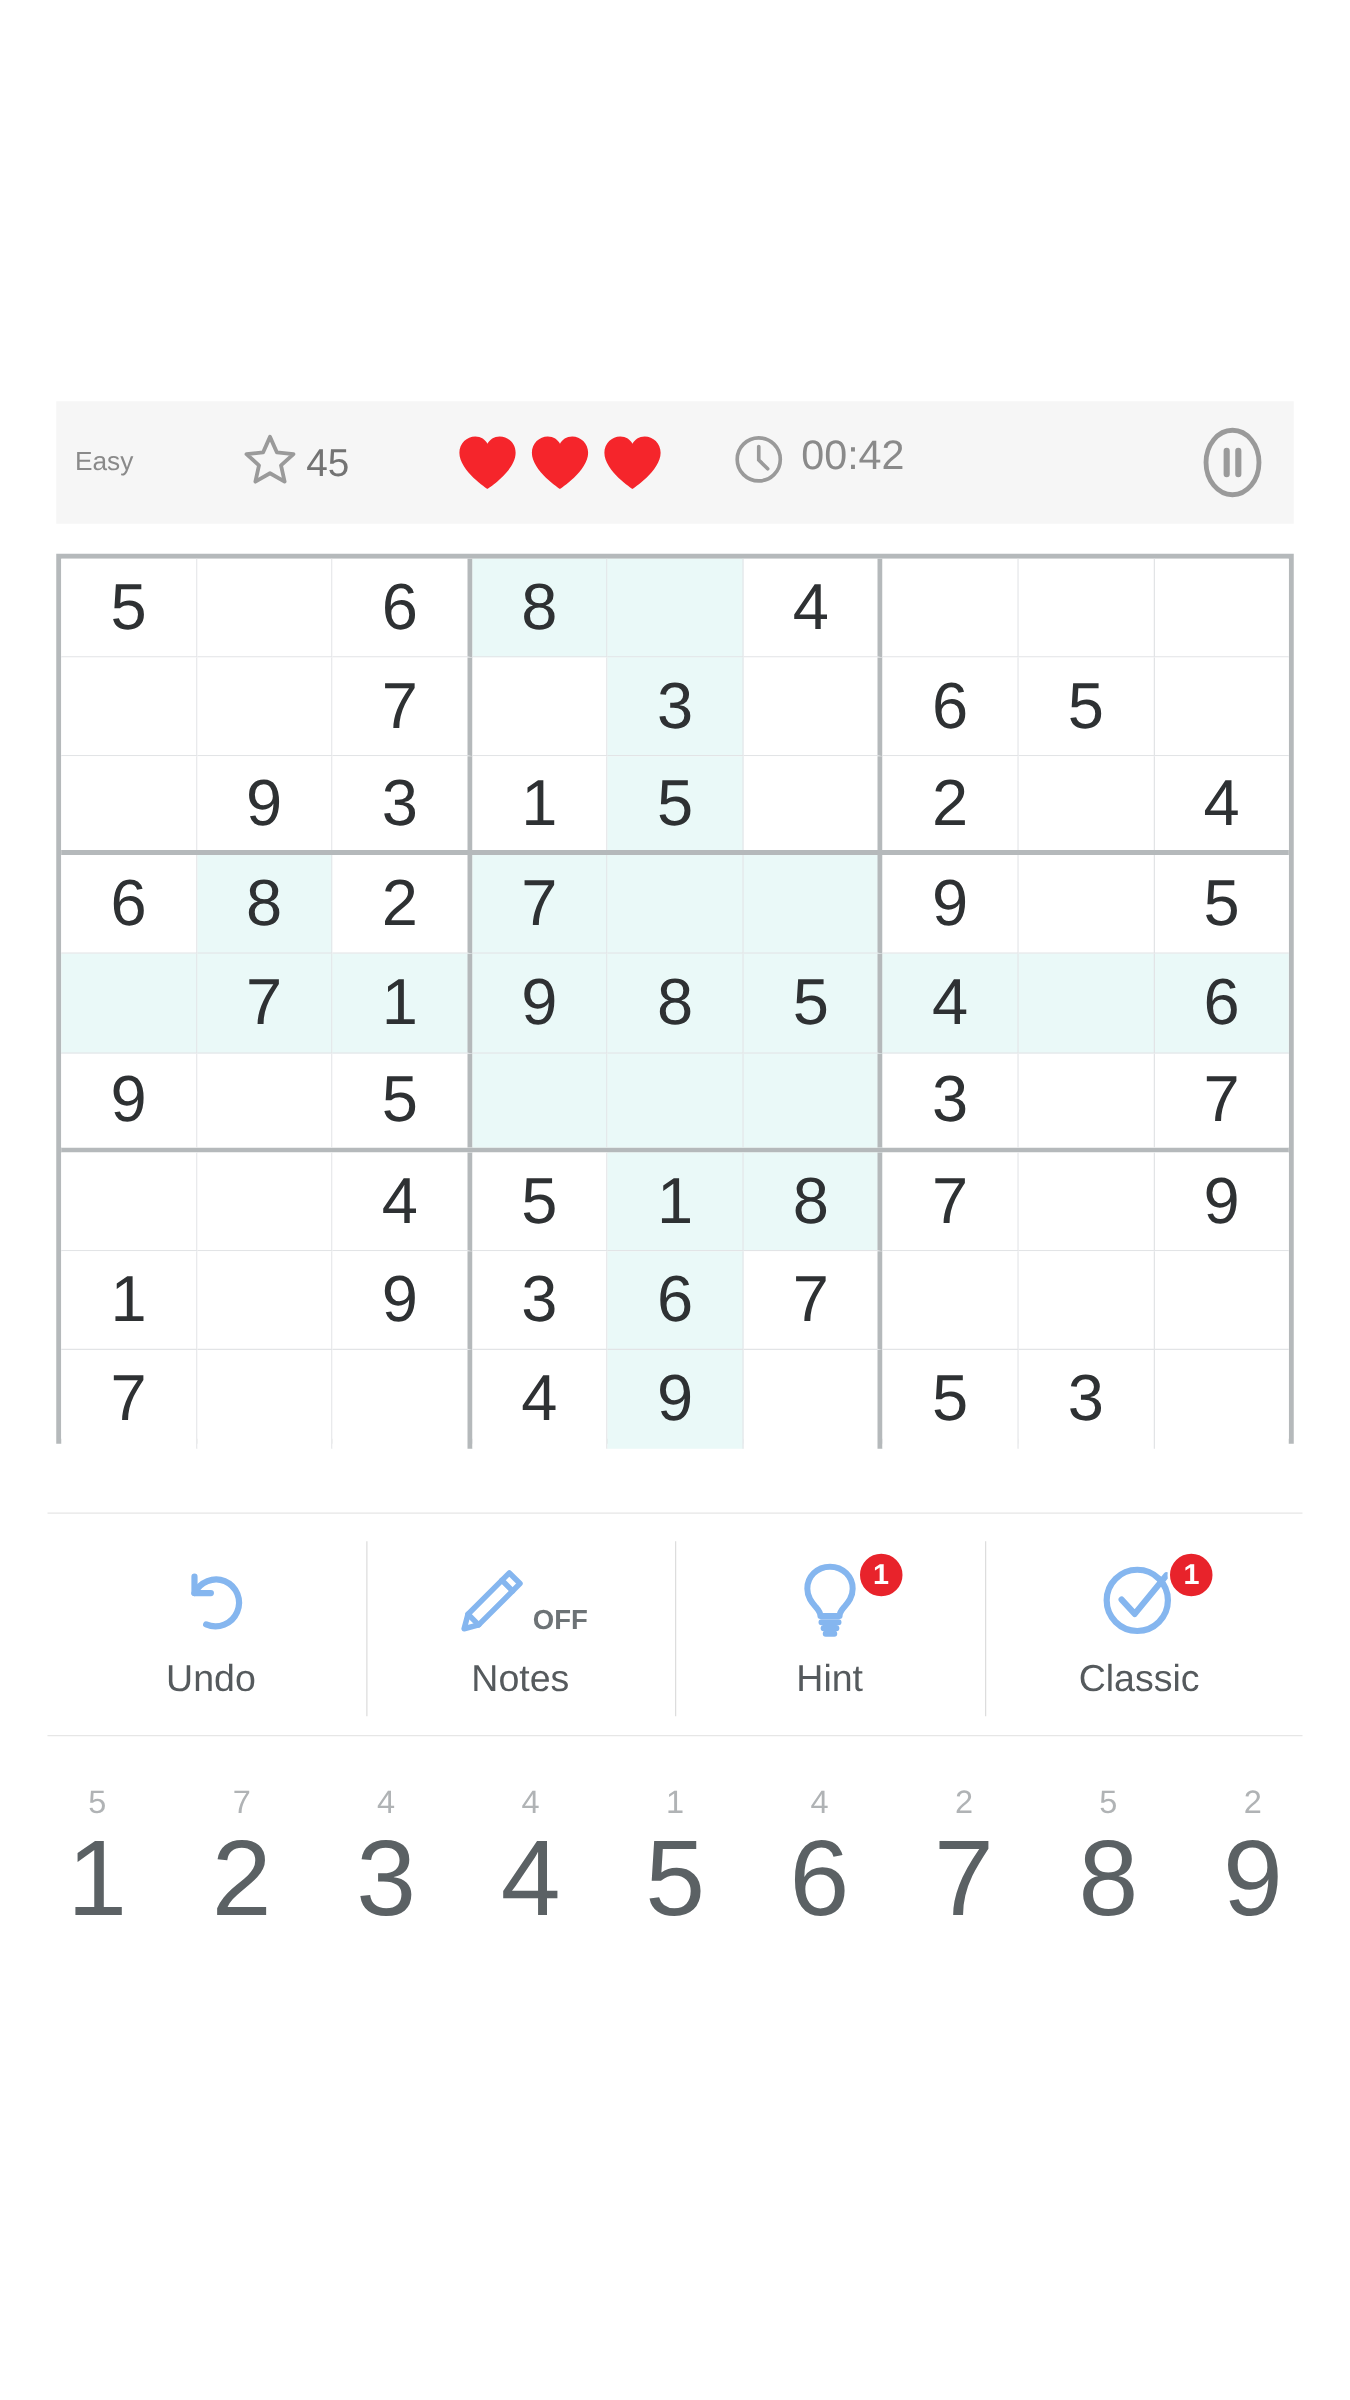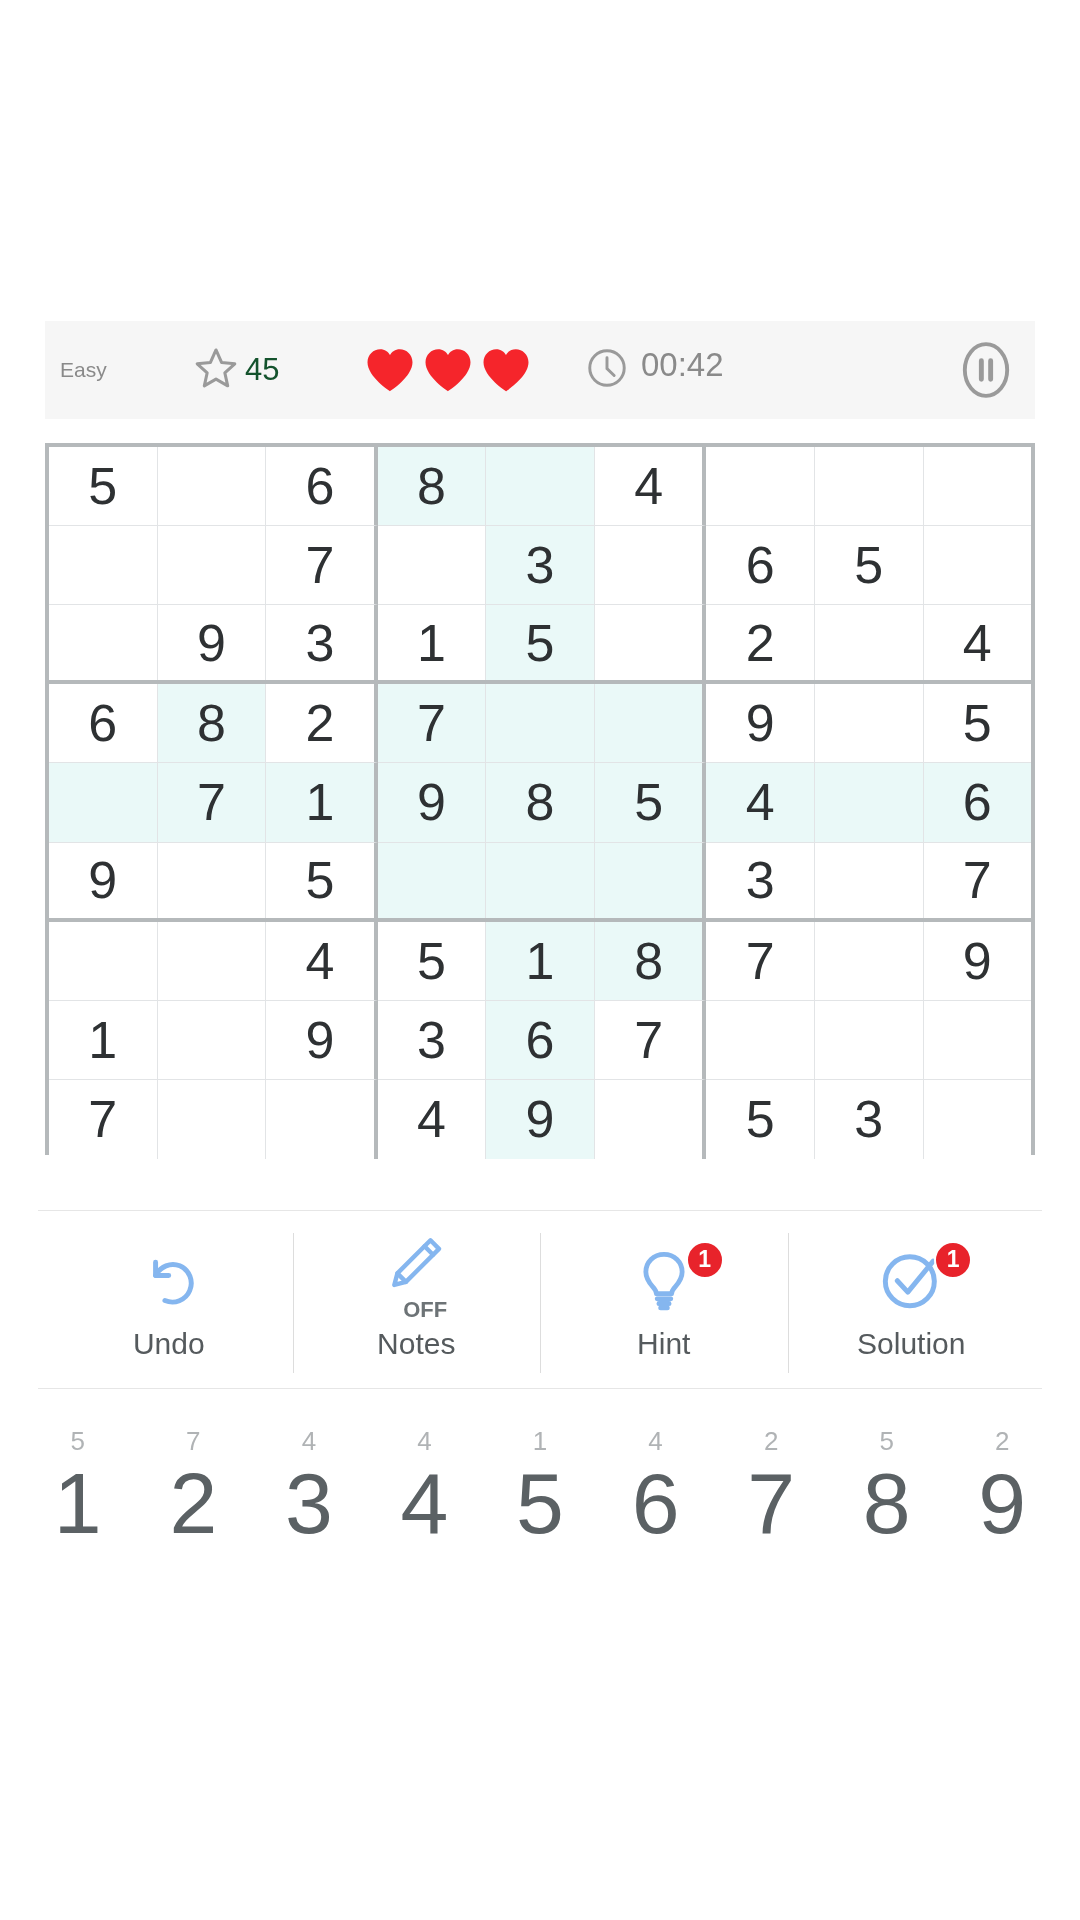--- a/index.html
+++ b/index.html
@@ -31,21 +31,21 @@
   .sb-difficulty {
     position: absolute; left: 15px; top: 50%;
     transform: translateY(-50%);
     font-size: 21px; color: #8a8a8a; font-weight: 500;
   }
   .sb-score {
     position: absolute; left: 148px; top: 50%;
     transform: translateY(-50%);
     display: flex; align-items: center; gap: 6px;
   }
-  .sb-score .score-val { font-size: 31px; color: #14532d; font-weight: 500; }
+  .sb-score .score-val { font-size: 31px; color: #737373; font-weight: 500; }
   .sb-hearts {
     position: absolute; left: 320px; top: 50%;
     transform: translateY(-50%);
     display: flex; align-items: center; gap: 8px;
   }
   .heart { width: 50px; height: 46px; display: block; }
   .sb-timer {
     position: absolute; left: 540px; top: 50%;
     transform: translateY(-50%);
     display: flex; align-items: flex-start; gap: 12px;
@@ -111,21 +111,21 @@
     min-width: 38px; height: 38px; border-radius: 19px;
     background: #e8232b; color: #ffffff;
     font-size: 23px; font-weight: bold;
     display: flex; align-items: center; justify-content: center;
     border: 2px solid #ffffff;
   }
   .notes-off {
     font-size: 22px; color: #6d7376; font-weight: bold;
     margin-left: 2px; align-self: flex-end; padding-bottom: 12px;
   }
-  .tool-iconwrap.notes { flex-direction: column; align-items: center; }
+  .tool-iconwrap.notes { flex-direction: row; align-items: center; }
 
   
   .numpad {
     position: absolute; left: 20px; top: 1400px;
     width: 1040px; height: 200px;
     display: flex; align-items: flex-start;
   }
   .numkey {
     flex: 1 1 0;
     display: flex; flex-direction: column; align-items: center;
@@ -333,21 +333,21 @@
     <div class="tool">
       <div class="tool-iconwrap">
         <span>
           <svg width="70" height="70" viewBox="0 0 24 24" fill="none" stroke="#85b6ef" stroke-width="1.7" stroke-linecap="round" stroke-linejoin="round">
             <circle cx="11.6" cy="12.1" r="8.4"></circle>
             <path d="M7.3 11.9 L10.9 15.8 L19.6 5.2"></path>
           </svg>
         </span>
         <span class="badge">1</span>
       </div>
-      <div class="tool-label">Solution</div>
+      <div class="tool-label">Classic</div>
     </div>
 
   </div>
 
   <div class="numpad">
       <div class="numkey">
         <div class="count">5</div>
         <div class="digit">1</div>
       </div>
       <div class="numkey">

